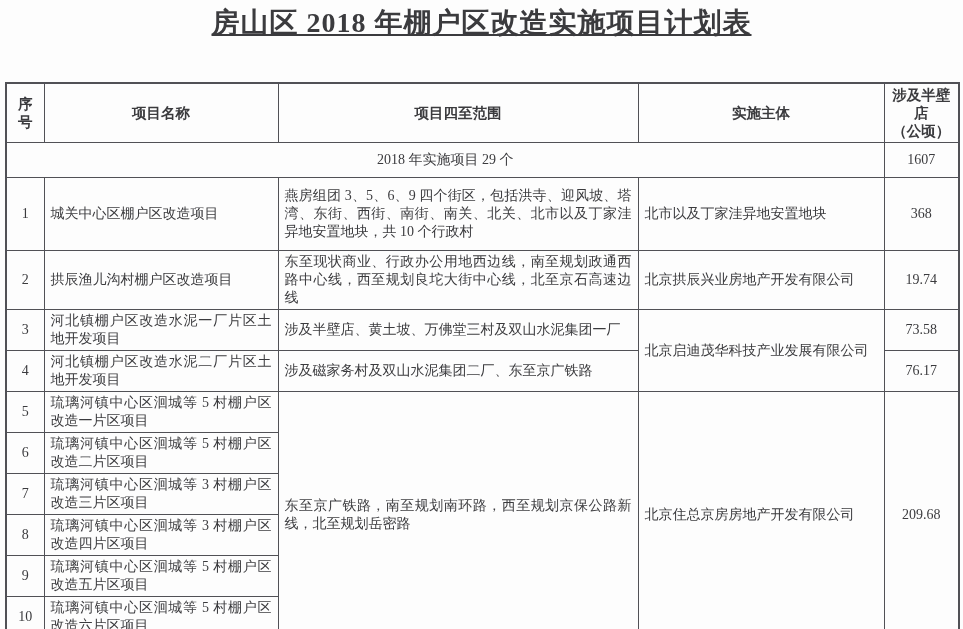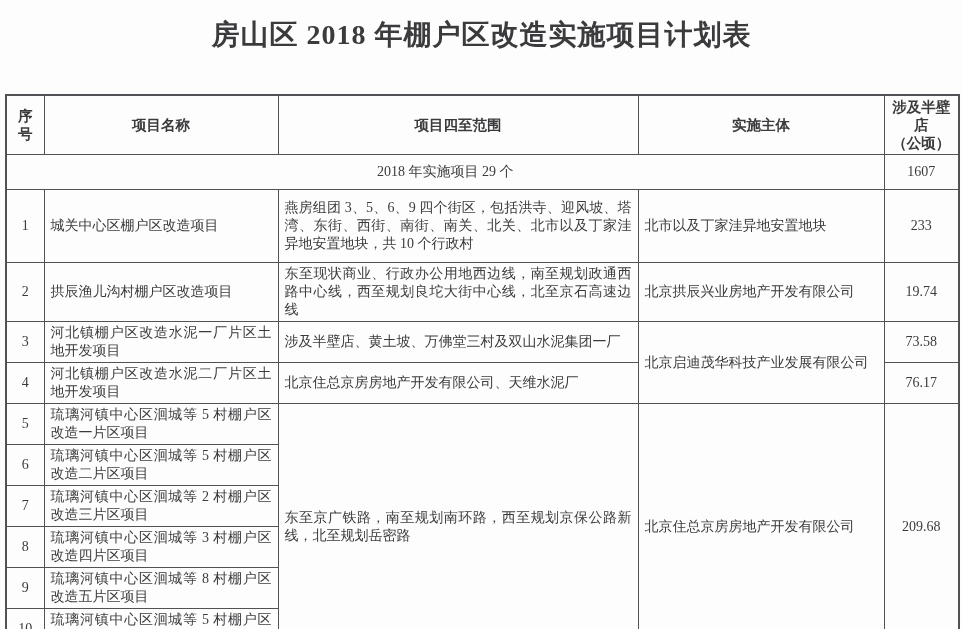--- a/index.html
+++ b/index.html
@@ -3,23 +3,24 @@
 <meta charset="utf-8">
 <style>
   html,body{margin:0;padding:0;background:#ffffff;}
   .page{
     width:963px;height:629px;box-sizing:border-box;overflow:hidden;
     background:var(--paper,#fdfdfd);
     color:var(--ink,#3b3b3e);
     font-family:"Liberation Serif","DejaVu Serif",serif;
   }
   .title{
-    margin:0;padding-top:18px;text-align:center;
+    margin:0;padding-top:6px;text-align:center;
     font-size:28px;line-height:34px;font-weight:700;letter-spacing:1px;
     color:var(--ink,#3b3b3e);
+    text-decoration:underline;
   }
   table.plan{
     border-collapse:collapse;table-layout:fixed;
     width:953px;margin:42px 0 0 5px;
     border:2px solid var(--line,#515156);
   }
   table.plan th, table.plan td{
     border:1px solid var(--line,#515156);
     padding:2px 6px;vertical-align:middle;
     font-size:14px;line-height:18px;
@@ -61,21 +62,21 @@
       <tr class="h-sum">
         <td colspan="4" class="c">2018 年实施项目 29 个</td>
         <td class="c">1607</td>
       </tr>
 
       <tr class="h-r1">
         <td class="c">1</td>
         <td class="j">城关中心区棚户区改造项目</td>
         <td class="j">燕房组团 3、5、6、9 四个街区，包括洪寺、迎风坡、塔湾、东街、西街、南街、南关、北关、北市以及丁家洼异地安置地块，共 10 个行政村</td>
         <td>北市以及丁家洼异地安置地块</td>
-        <td class="c">233</td>
+        <td class="c">368</td>
       </tr>
 
       <tr class="h-r2">
         <td class="c">2</td>
         <td class="j">拱辰渔儿沟村棚户区改造项目</td>
         <td class="j">东至现状商业、行政办公用地西边线，南至规划政通西路中心线，西至规划良坨大街中心线，北至京石高速边线</td>
         <td>北京拱辰兴业房地产开发有限公司</td>
         <td class="c">19.74</td>
       </tr>
 
@@ -83,50 +84,50 @@
         <td class="c">3</td>
         <td class="j">河北镇棚户区改造水泥一厂片区土地开发项目</td>
         <td class="j">涉及半壁店、黄土坡、万佛堂三村及双山水泥集团一厂</td>
         <td rowspan="2">北京启迪茂华科技产业发展有限公司</td>
         <td class="c">73.58</td>
       </tr>
 
       <tr class="h-std">
         <td class="c">4</td>
         <td class="j">河北镇棚户区改造水泥二厂片区土地开发项目</td>
-        <td class="j">北京住总京房房地产开发有限公司、天维水泥厂</td>
+        <td class="j">涉及磁家务村及双山水泥集团二厂、东至京广铁路</td>
         <td class="c">76.17</td>
       </tr>
 
       <tr class="h-std">
         <td class="c">5</td>
         <td class="j">琉璃河镇中心区洄城等 5 村棚户区改造一片区项目</td>
         <td rowspan="6" class="j">东至京广铁路，南至规划南环路，西至规划京保公路新线，北至规划岳密路</td>
         <td rowspan="6">北京住总京房房地产开发有限公司</td>
         <td rowspan="6" class="c">209.68</td>
       </tr>
 
       <tr class="h-std">
         <td class="c">6</td>
         <td class="j">琉璃河镇中心区洄城等 5 村棚户区改造二片区项目</td>
       </tr>
 
       <tr class="h-std">
         <td class="c">7</td>
-        <td class="j">琉璃河镇中心区洄城等 2 村棚户区改造三片区项目</td>
+        <td class="j">琉璃河镇中心区洄城等 3 村棚户区改造三片区项目</td>
       </tr>
 
       <tr class="h-std">
         <td class="c">8</td>
         <td class="j">琉璃河镇中心区洄城等 3 村棚户区改造四片区项目</td>
       </tr>
 
       <tr class="h-std">
         <td class="c">9</td>
-        <td class="j">琉璃河镇中心区洄城等 8 村棚户区改造五片区项目</td>
+        <td class="j">琉璃河镇中心区洄城等 5 村棚户区改造五片区项目</td>
       </tr>
 
       <tr class="h-std">
         <td class="c">10</td>
         <td class="j">琉璃河镇中心区洄城等 5 村棚户区改造六片区项目</td>
       </tr>
     </tbody>
   </table>
 </div>
 

